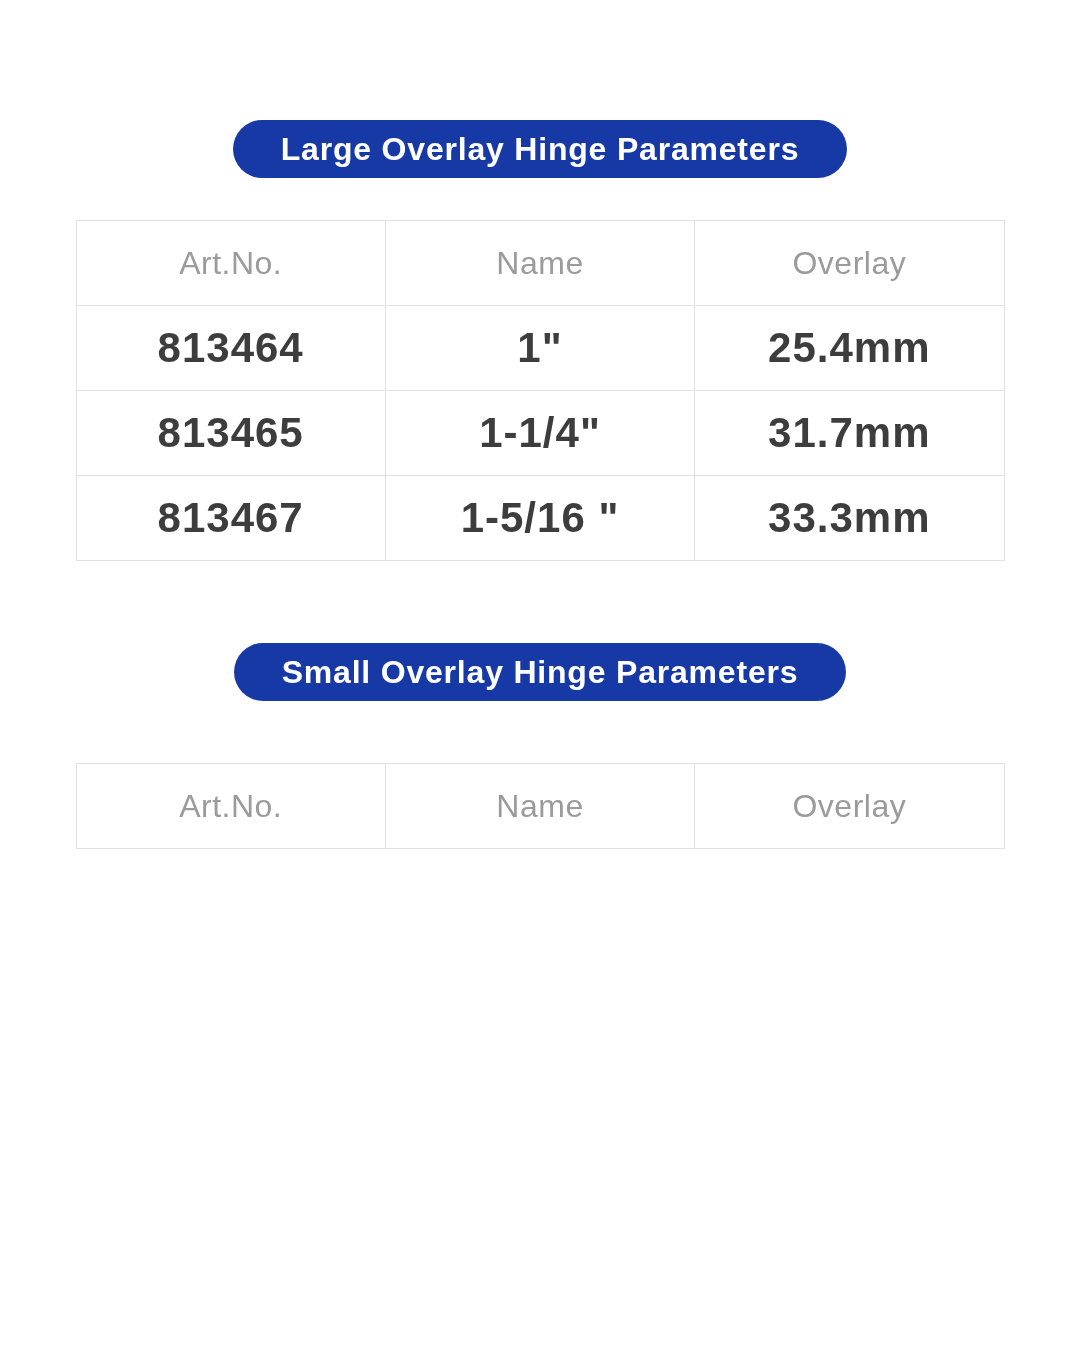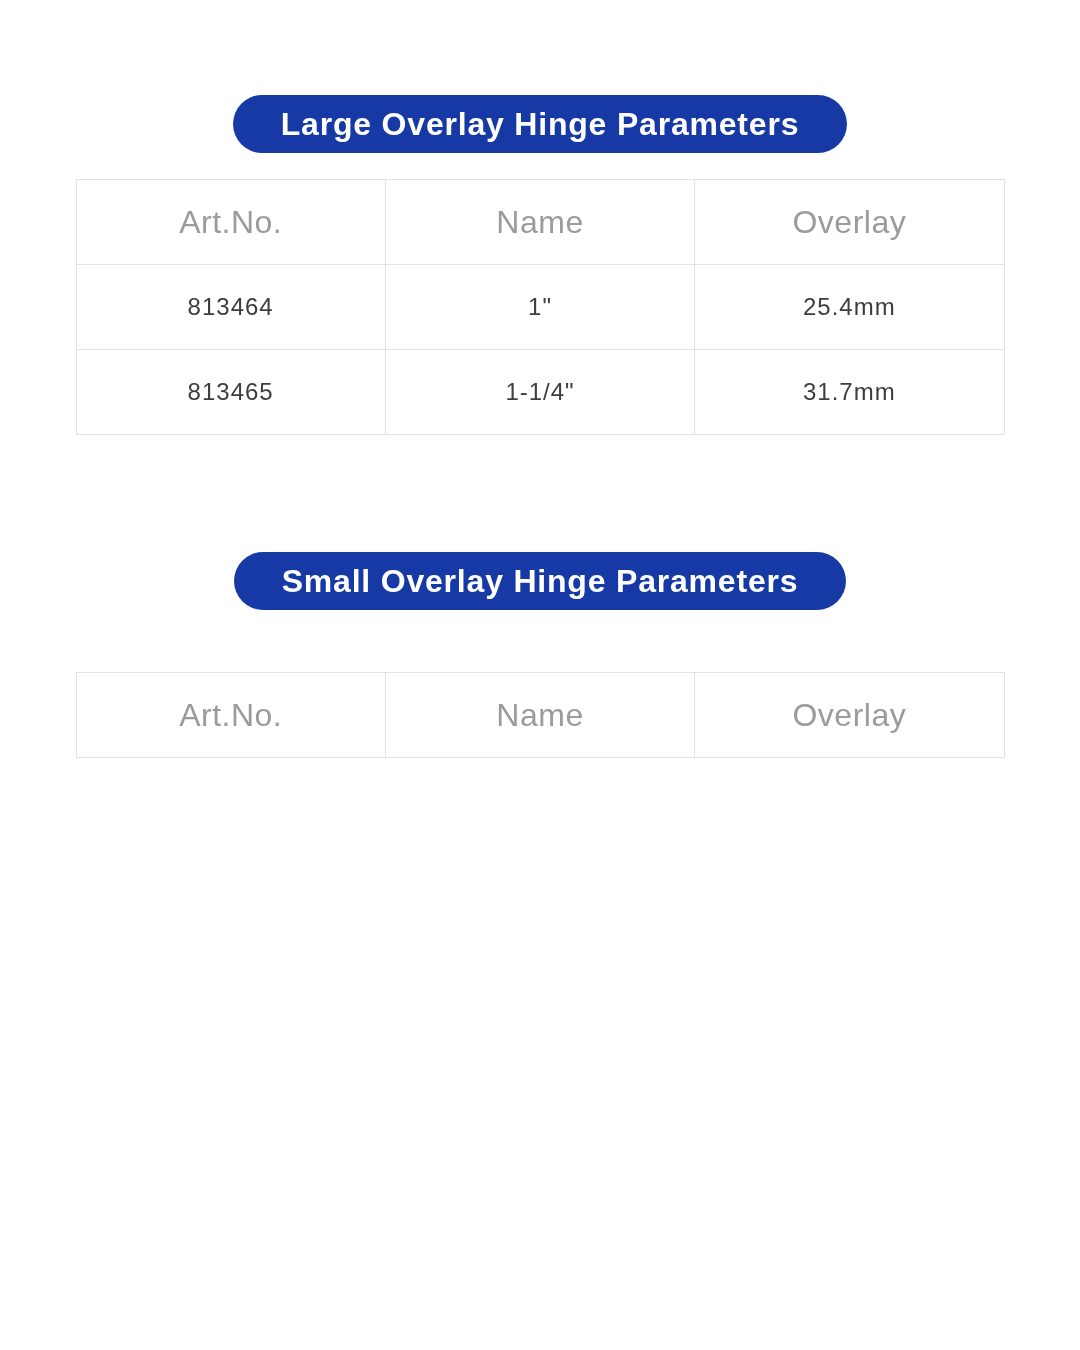--- a/index.html
+++ b/index.html
@@ -9,62 +9,63 @@
     --border:#e2e2e2;
     --page-bg:#ffffff;
   }
   *{box-sizing:border-box;margin:0;padding:0;}
   html,body{width:1080px;background:var(--page-bg);}
   body{
     height:1350px;
     font-family:"Liberation Sans","DejaVu Sans",sans-serif;
     overflow:hidden;
   }
-  .page{width:1080px;height:1350px;padding-top:95px;}
+  .page{width:1080px;height:1350px;padding-top:120px;}
   .pill-wrap{text-align:center;}
   .pill{
     display:inline-block;
     background:var(--accent-blue);
     color:#ffffff;
     font-size:32px;
     font-weight:bold;
     letter-spacing:0.8px;
     line-height:58px;
     height:58px;
     padding:0 48px;
     border-radius:29px;
     white-space:nowrap;
   }
   table.spec{
     width:929px;
-    margin:26px auto 0 auto;
+    margin:42px auto 0 auto;
     border-collapse:collapse;
     table-layout:fixed;
   }
   table.spec th,
   table.spec td{
     border:1px solid var(--border);
     text-align:center;
     vertical-align:middle;
     width:33.33%;
   }
   table.spec th{
     height:85px;
     font-weight:normal;
     font-size:32px;
     color:var(--header-text);
     letter-spacing:0.5px;
   }
   table.spec td{
     height:85px;
-    font-size:24px;
+    font-size:42px;
     color:var(--cell-text);
     letter-spacing:1px;
+    font-weight:bold;
   }
-  .section-small .pill-wrap{margin-top:117px;}
+  .section-small .pill-wrap{margin-top:82px;}
   .section-small table.spec{margin-top:62px;}
 </style>
 </head>
 <body>
 
 <div class="page">
 
   <div class="section-large">
     <div class="pill-wrap">
       <div class="pill">Large Overlay Hinge Parameters</div>
@@ -82,20 +83,25 @@
         <tr>
           <td>813464</td>
           <td>1"</td>
           <td>25.4mm</td>
         </tr>
         <tr>
           <td>813465</td>
           <td>1-1/4"</td>
           <td>31.7mm</td>
         </tr>
+        <tr>
+          <td>813467</td>
+          <td>1-5/16 "</td>
+          <td>33.3mm</td>
+        </tr>
       </tbody>
     </table>
   </div>
 
   <div class="section-small">
     <div class="pill-wrap">
       <div class="pill">Small Overlay Hinge Parameters</div>
     </div>
 
     <table class="spec">

